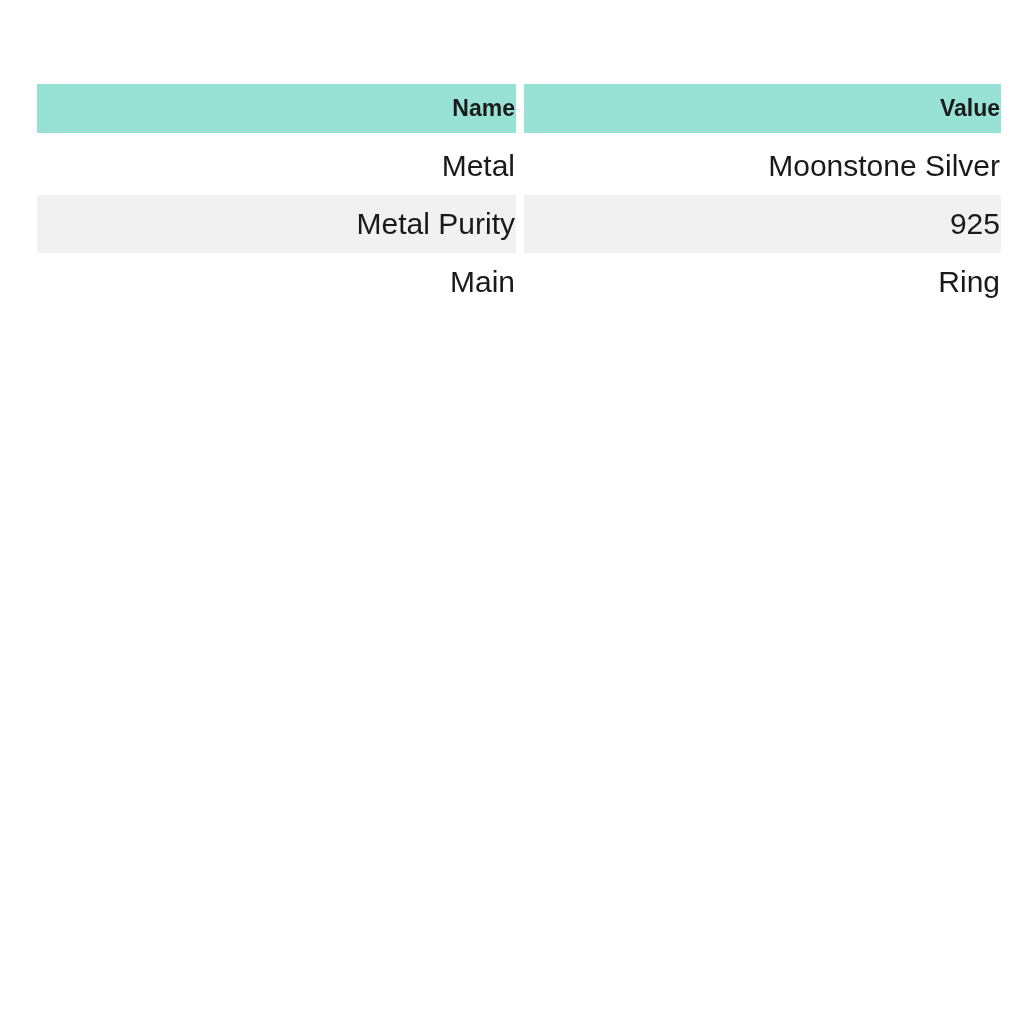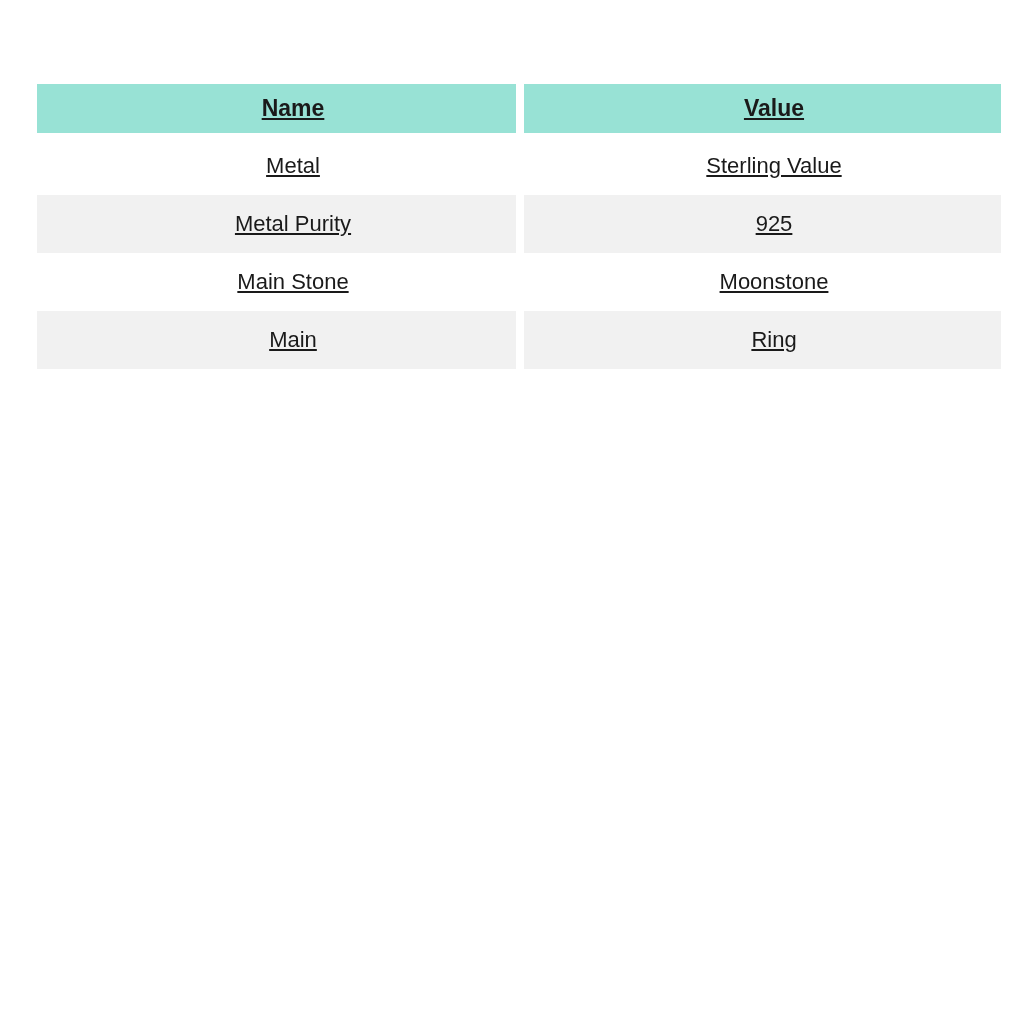--- a/index.html
+++ b/index.html
@@ -20,35 +20,34 @@
     top: 84px;
     width: 964px;
     border-collapse: separate;
     border-spacing: 0;
     table-layout: fixed;
   }
   .attr-table th,
   .attr-table td {
     box-sizing: border-box;
     vertical-align: middle;
-    text-align: center;
+    text-align: right;
     white-space: nowrap;
     overflow: hidden;
-    text-decoration: underline;
   }
   .attr-table th {
     height: 53px;
     background: var(--header-bg, #98e2d5);
     font-size: 23px;
     font-weight: 600;
     border-bottom: 4px solid #ffffff;
   }
   .attr-table td {
     height: 58px;
-    font-size: 22px;
+    font-size: 30px;
     font-weight: 400;
     background: #ffffff;
   }
   .attr-table th.col-name,
   .attr-table td.col-name {
     padding-left: 34px;
     border-right: 8px solid #ffffff;
   }
   .attr-table th.col-value,
   .attr-table td.col-value {
@@ -68,28 +67,24 @@
   </colgroup>
   <thead>
     <tr>
       <th class="col-name">Name</th>
       <th class="col-value">Value</th>
     </tr>
   </thead>
   <tbody>
     <tr>
       <td class="col-name">Metal</td>
-      <td class="col-value">Sterling Value</td>
+      <td class="col-value">Moonstone Silver</td>
     </tr>
     <tr>
       <td class="col-name">Metal Purity</td>
       <td class="col-value">925</td>
-    </tr>
-    <tr>
-      <td class="col-name">Main Stone</td>
-      <td class="col-value">Moonstone</td>
     </tr>
     <tr>
       <td class="col-name">Main</td>
       <td class="col-value">Ring</td>
     </tr>
   </tbody>
 </table>
 
 </body></html>

